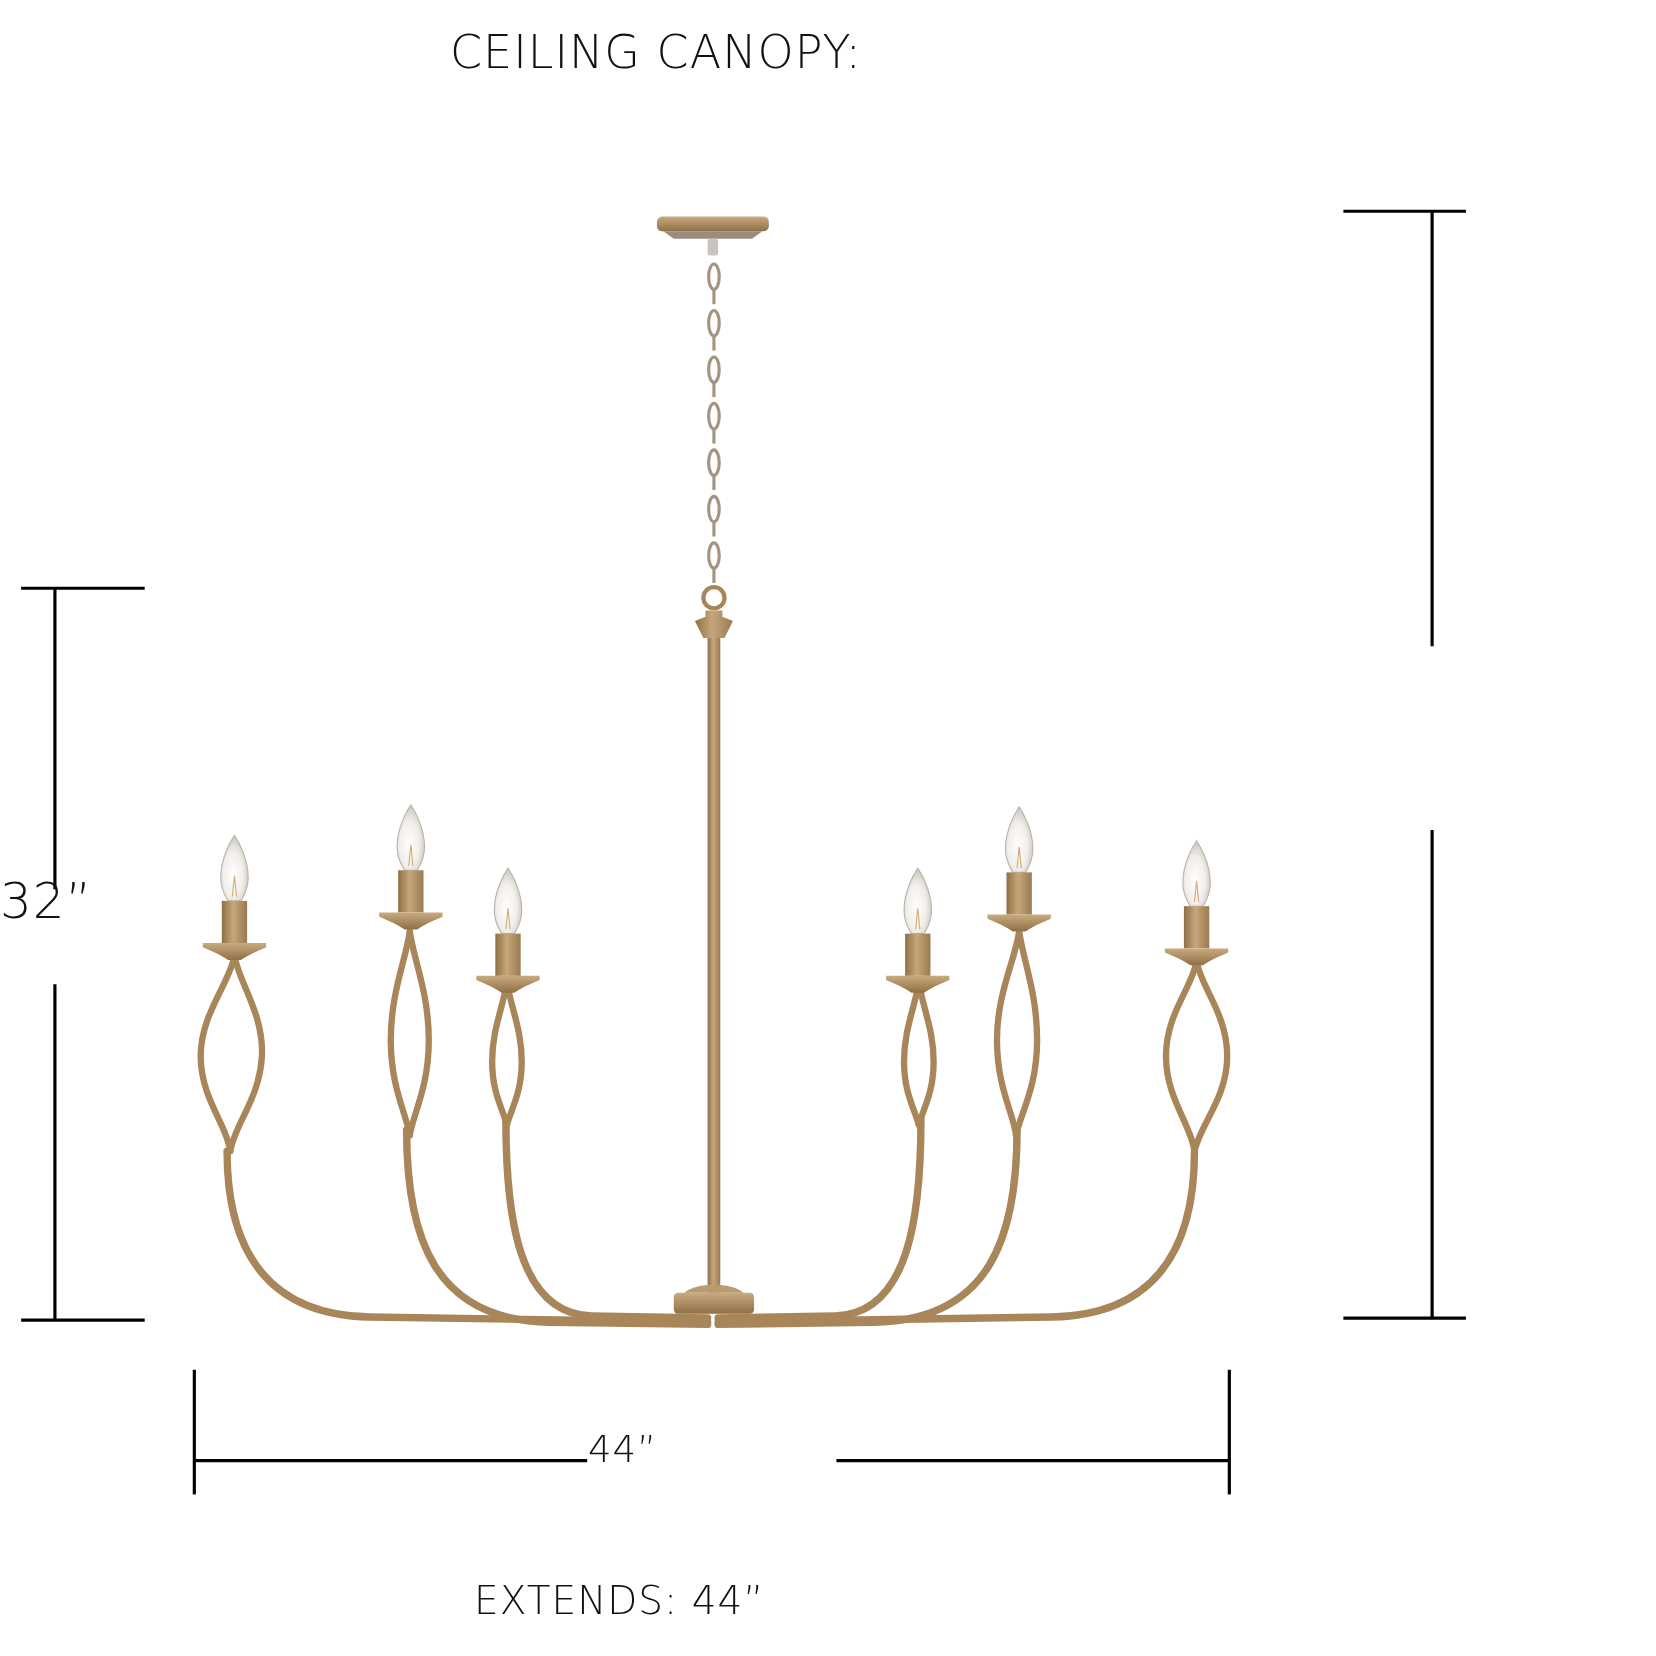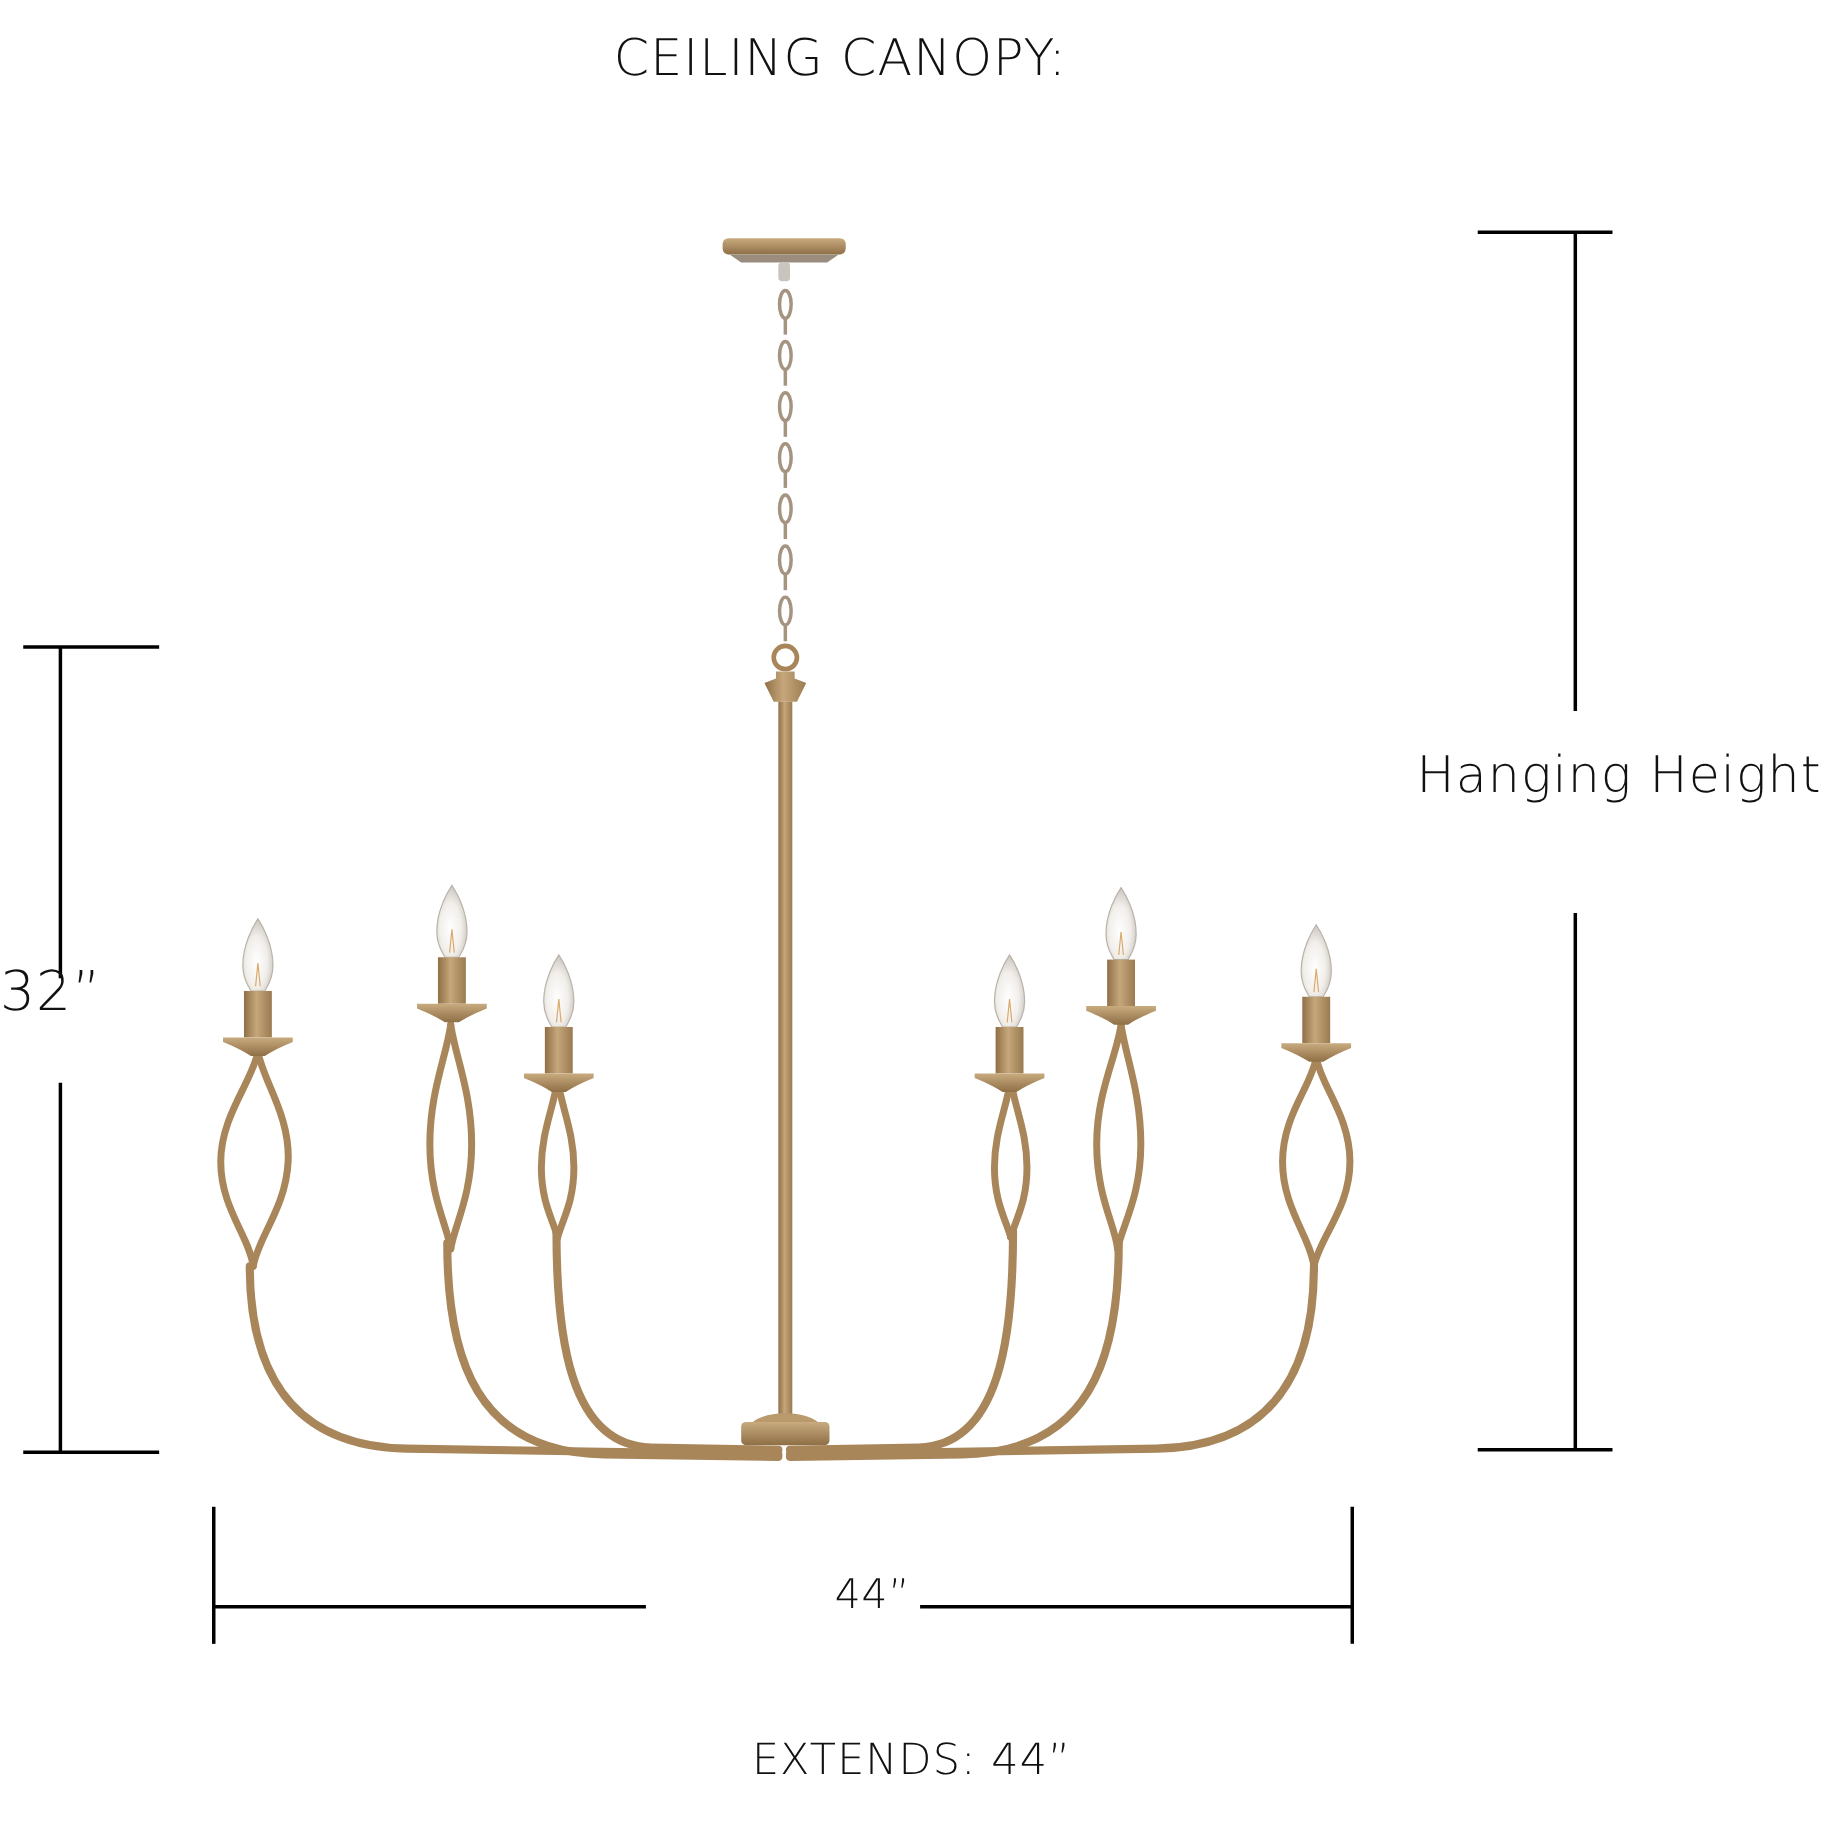--- a/index.html
+++ b/index.html
@@ -1,18 +1,18 @@
 <!DOCTYPE html>
 <html><head>
 <meta charset="utf-8">
 <style>
   html, body { margin:0; padding:0; background:#ffffff; }
   body { width:1656px; height:1656px; overflow:hidden; position:relative; font-family:"DejaVu Sans", sans-serif; }
   #stage { position:absolute; left:0; top:0; width:1656px; height:1656px; }
-  .lbl { position:absolute; color:#111; font-family:"DejaVu Sans", sans-serif; font-weight:300; text-align:right; white-space:nowrap; letter-spacing:1px; }
+  .lbl { position:absolute; color:#111; font-family:"DejaVu Sans", sans-serif; font-weight:300; text-align:left; white-space:nowrap; letter-spacing:1px; }
   .lbl span { display:block; }
   #canopy-label { left:450px; top:18px; width:520px; font-size:46px; line-height:68px; }
   #hang-label { left:1160px; top:668px; width:496px; font-size:46px; line-height:72px; }
   #height-label { left:0px; top:872px; width:110px; font-size:50px; text-align:left; }
   #width-label { left:588px; top:1428px; width:240px; font-size:37px; }
   #extends-label { left:474px; top:1578px; width:500px; font-size:39px; }
 </style>
 </head>
 <body>
 
@@ -142,20 +142,19 @@
         <use href="#candle" x="1133" y="858"></use>
       </g>
   </g>
 </svg>
 
 <div id="canopy-label" class="lbl">
   <span>CEILING CANOPY:</span>
 </div>
 
 <div id="hang-label" class="lbl">
-  <span>Hanging Height</span>
 </div>
 
 <div id="height-label" class="lbl">32”</div>
 
 <div id="width-label" class="lbl">44”</div>
 
 <div id="extends-label" class="lbl">EXTENDS: 44”</div>
 
 </body></html>

